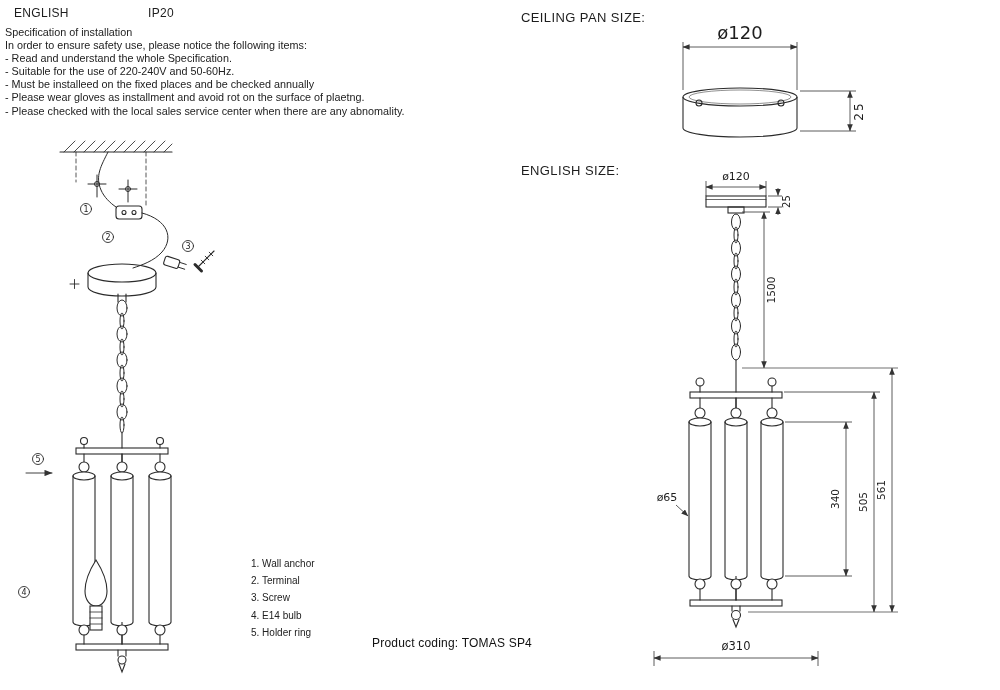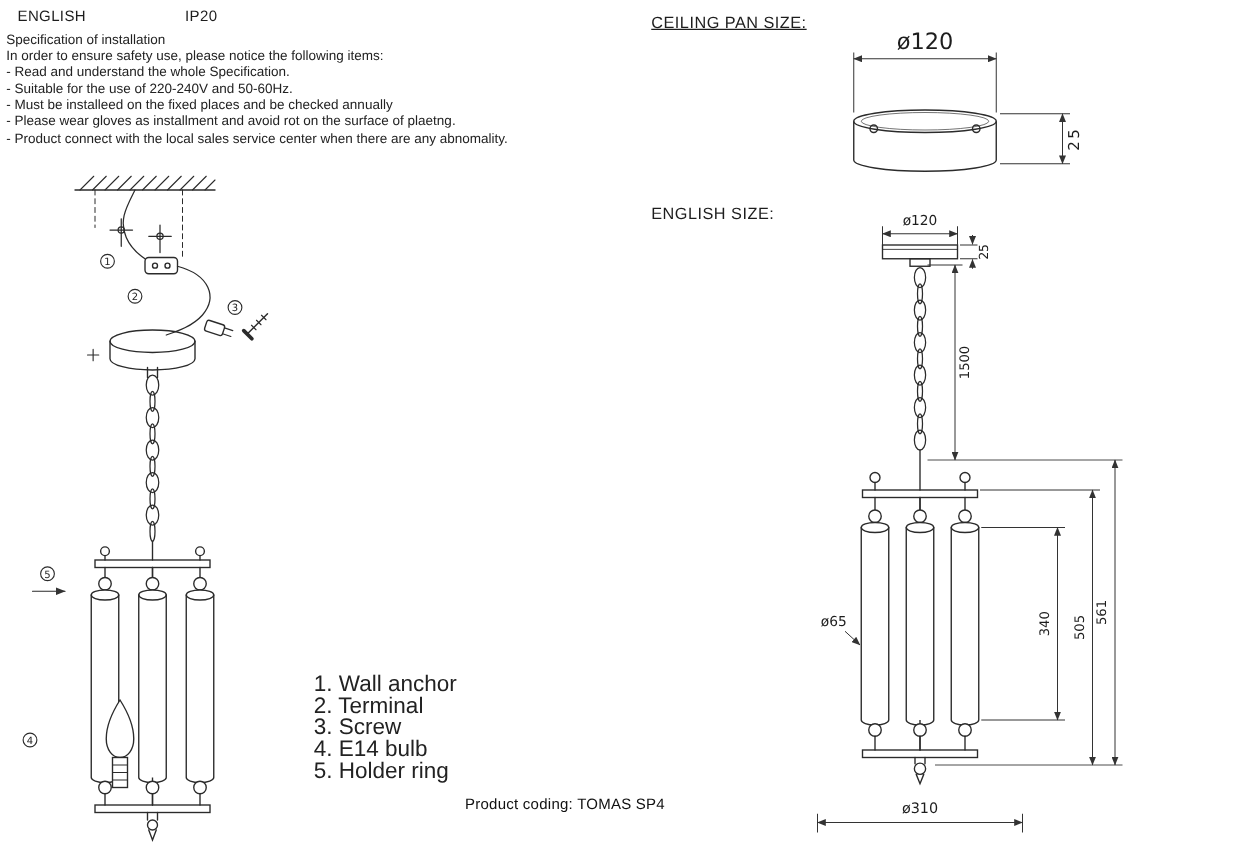--- a/index.html
+++ b/index.html
@@ -4,21 +4,21 @@
 <style>
   *{margin:0;padding:0;box-sizing:border-box}
   html,body{background:#fff}
   body{width:1000px;height:690px;position:relative;font-family:"Liberation Sans",sans-serif;color:#1d1d1d;overflow:hidden}
   .page{position:absolute;left:0;top:0;width:1000px;height:690px;background:#fff}
   svg.art{position:absolute;left:0;top:0}
   .t{position:absolute;white-space:nowrap;color:#1d1d1d}
   .hdr{font-size:12px;letter-spacing:.3px}
   .section{font-size:13px;letter-spacing:.4px}
   .specblock{left:5px;top:26px;font-size:10.8px;line-height:13.1px;color:#222}
-  .partsblock{left:251px;top:539px;font-size:18px;line-height:17.2px;color:#222}
+  .partsblock{left:251px;top:555px;font-size:10px;line-height:17.2px;color:#222}
   .product{left:372px;top:636px;font-size:12px;color:#111;letter-spacing:.2px}
   .dim{fill:#1d1d1d;font-family:"DejaVu Sans",sans-serif}
   .callout{fill:#222;font-family:"DejaVu Sans",sans-serif}
 </style>
 </head>
 <body>
 
 <div class="page">
 
   <svg class="art" width="1000" height="690" viewBox="0 0 1000 690">
@@ -249,31 +249,31 @@
     <text class="dim" x="667" y="501" font-size="11" text-anchor="middle">ø65</text>
     <text class="dim" font-size="10.5" text-anchor="middle" transform="rotate(-90 839 499)" x="839" y="499">340</text>
     <text class="dim" font-size="10.5" text-anchor="middle" transform="rotate(-90 867 502)" x="867" y="502">505</text>
     <text class="dim" font-size="10.5" text-anchor="middle" transform="rotate(-90 885 490)" x="885" y="490">561</text>
     <text class="dim" x="736" y="650" font-size="11.5" text-anchor="middle">ø310</text>
   </svg>
 
   <div class="t hdr" style="left:14px;top:6px;">ENGLISH</div>
   <div class="t hdr" style="left:148px;top:6px;text-align:center;">IP20</div>
 
-  <div class="t section" style="left:521px;top:10px;text-decoration:underline;">CEILING PAN  SIZE:</div>
+  <div class="t section" style="left:521px;top:10px;">CEILING PAN  SIZE:</div>
   <div class="t section" style="left:521px;top:163px;">ENGLISH SIZE:</div>
 
   <div class="t specblock">
     <div>Specification of installation</div>
     <div>In order to ensure safety use, please notice the following items:</div>
     <div>- Read and understand the whole Specification.</div>
     <div>- Suitable for the use of 220-240V and 50-60Hz.</div>
     <div>- Must be installeed on the fixed places and be checked annually</div>
     <div>- Please wear gloves as installment and avoid rot on the surface of plaetng.</div>
-    <div>- Product connect with the local sales service center when there are any abnomality.</div>
+    <div>- Please checked with the local sales service center when there are any abnomality.</div>
   </div>
 
   <div class="t partsblock">
     <div>1. Wall anchor</div>
     <div>2. Terminal</div>
     <div>3. Screw</div>
     <div>4. E14 bulb</div>
     <div>5. Holder ring</div>
   </div>
 

